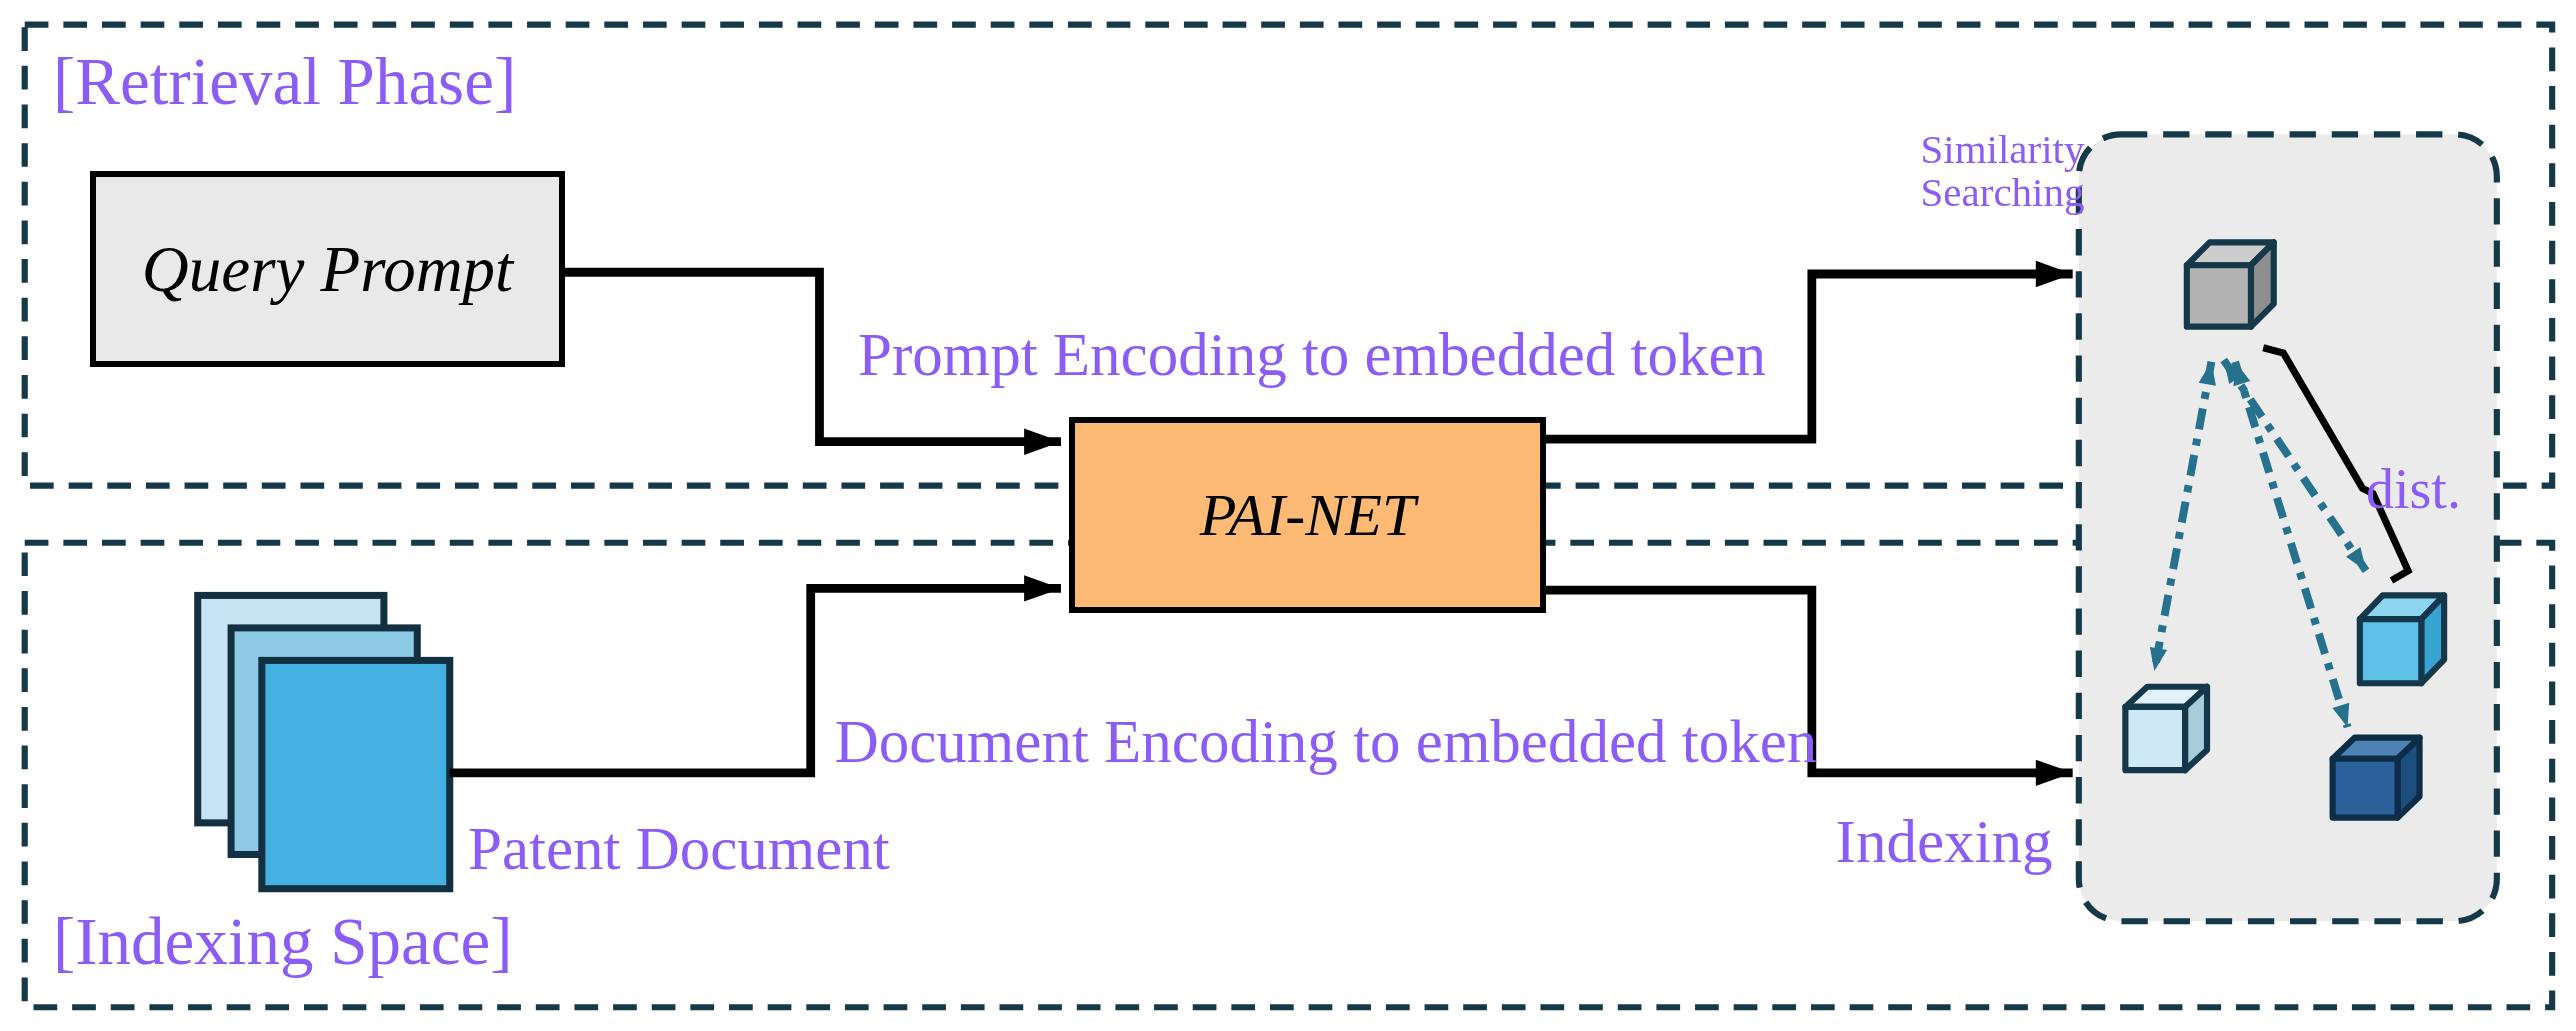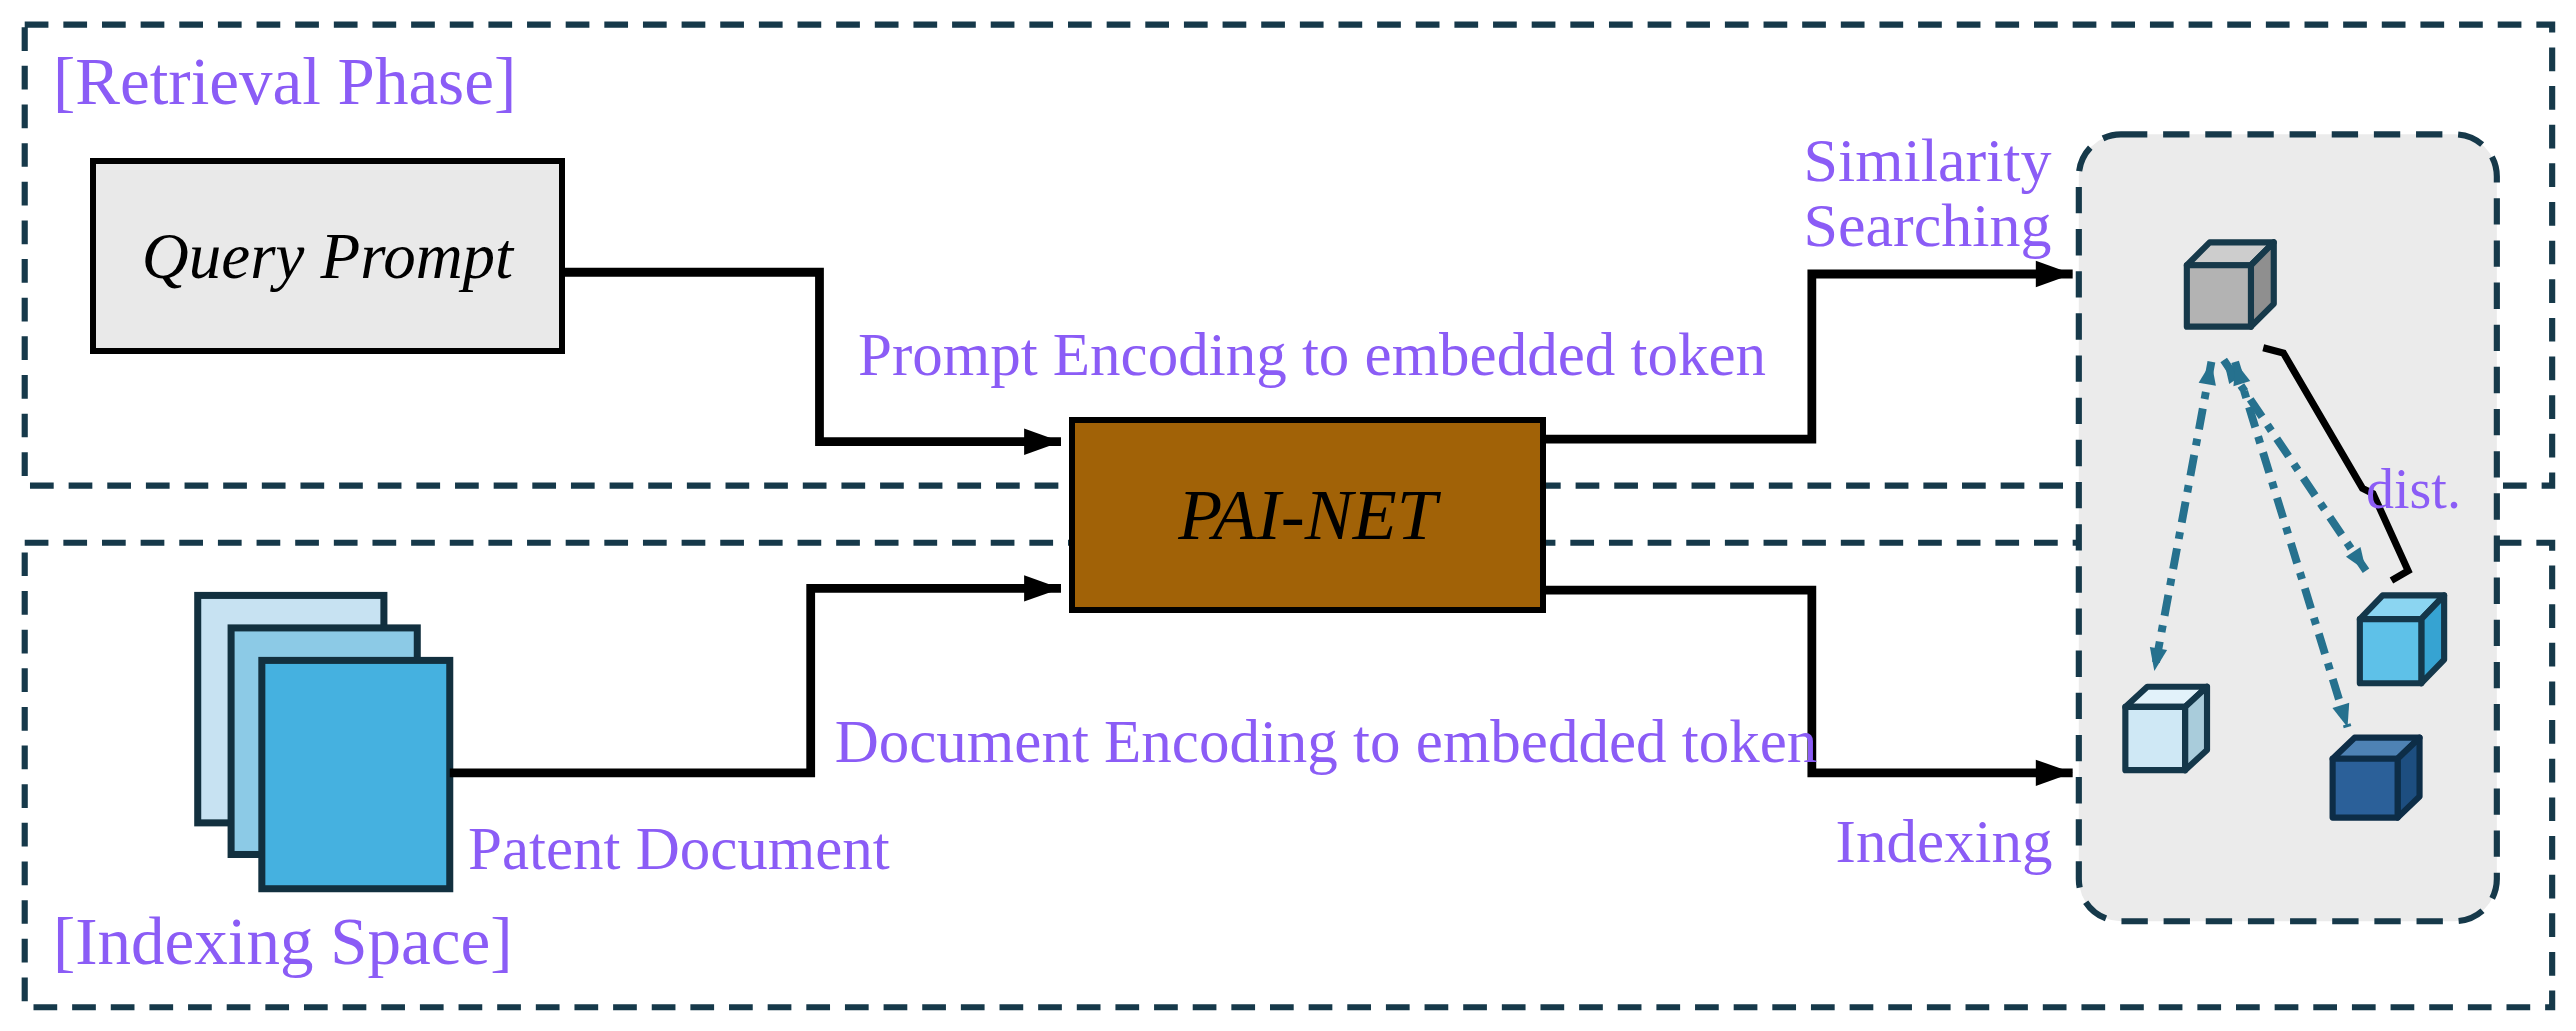--- a/index.html
+++ b/index.html
@@ -17,36 +17,36 @@
     white-space:nowrap;
     line-height:1.05;
   }
   .node-box{
     position:absolute;
     display:flex;align-items:center;justify-content:center;
     box-sizing:border-box;
     font-style:italic;color:#000000;
   }
   #query-box{
-    left:90px;top:158px;width:475px;height:196px;
+    left:90px;top:171px;width:475px;height:196px;
     background:#e9e9e9;border:6.1px solid #000000;
     font-size:65px;
   }
   #painet-box{
     left:1069px;top:417px;width:477px;height:196px;
-    background:#a16207;border:6.1px solid #000000;
-    font-size:72px;
+    background:#fdba74;border:6.1px solid #000000;
+    font-size:60px;
   }
   #lbl-retrieval{left:53px;top:46px;font-size:67px;}
   #lbl-indexing-phase{left:53px;top:906px;font-size:67px;}
   #lbl-prompt-enc{left:1312px;top:323px;font-size:61px;transform:translateX(-50%);}
   #lbl-doc-enc{left:1326px;top:710px;font-size:61px;transform:translateX(-50%);}
   #lbl-patent-doc{left:468px;top:817px;font-size:61px;}
-  #lbl-similarity{left:1944px;top:128px;font-size:62px;transform:translateX(-50%);
-    width:281px;white-space:normal;text-align:left;}
+  #lbl-similarity{left:1944px;top:128px;font-size:41px;transform:translateX(-50%);
+    width:281px;white-space:normal;text-align:right;}
   #lbl-indexing-arrow{left:1944px;top:810px;font-size:61px;transform:translateX(-50%);}
   #lbl-latent{left:2288px;top:149px;font-size:61px;transform:translateX(-50%);}
   #lbl-dist{left:2366px;top:432px;font-size:56px;margin-top:28px;}
 </style>
 </head>
 <body>
 
 <div id="canvas">
 
   <svg id="layer-svg" viewBox="0 0 2933 1174">

